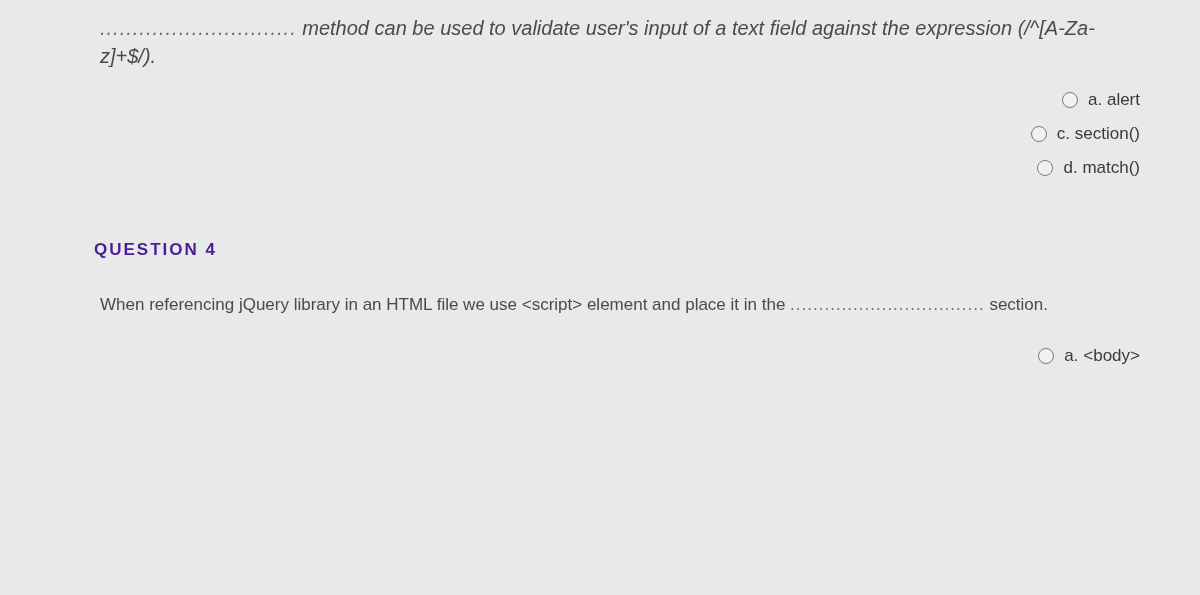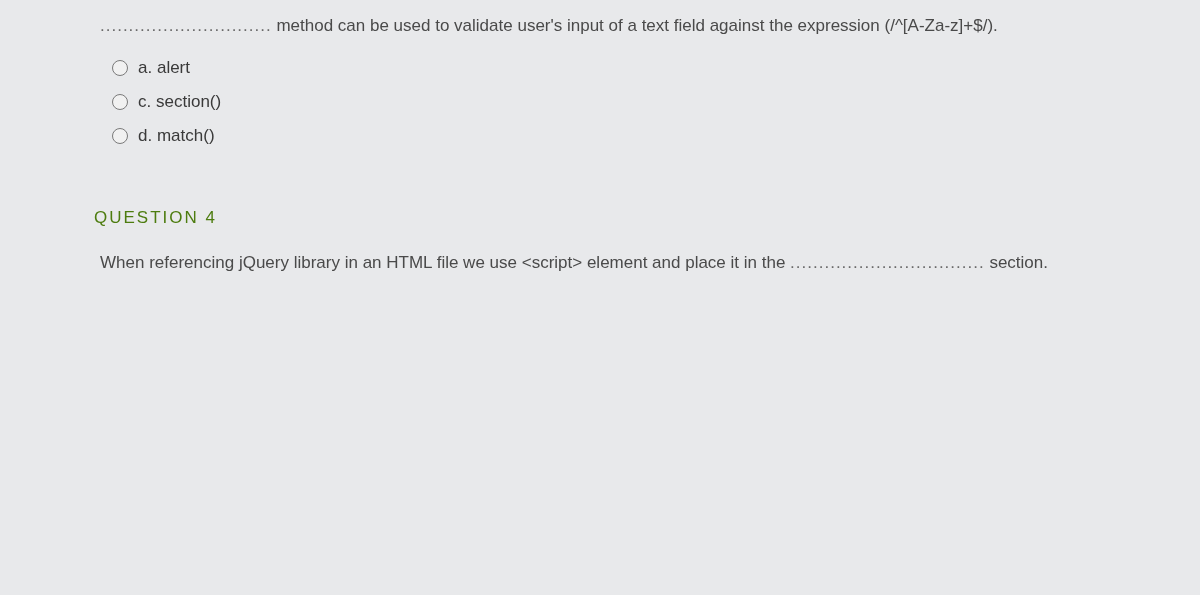--- a/index.html
+++ b/index.html
@@ -6,58 +6,60 @@
     body {
       width: 1200px;
       height: 595px;
       background: #e8e9eb;
       font-family: Arial, Helvetica, sans-serif;
       color: #3a3a3a;
       padding: 14px 60px 14px 100px;
       position: relative;
     }
     .q3-prompt {
-      font-size: 17px;
+      font-size: 20px;
       color: #4a4a4a;
       margin-bottom: 20px;
       line-height: 1.4;
+      font-style: italic;
     }
     .dots {
       letter-spacing: 1px;
       color: #6a6a6a;
     }
     .options {
       margin-left: 12px;
     }
     .option {
       display: flex;
       align-items: center;
       margin-bottom: 14px;
       cursor: pointer;
+      justify-content: flex-end;
     }
     .radio {
       width: 16px;
       height: 16px;
       border: 1.5px solid #7a7a7a;
       border-radius: 50%;
       background: #f1f1f1;
       flex: 0 0 auto;
       margin-right: 10px;
     }
     .option-label {
       font-size: 17px;
       color: #3a3a3a;
     }
     .q-heading {
       margin-top: 62px;
-      margin-bottom: 22px;
+      margin-bottom: 32px;
       font-size: 17px;
-      font-weight: normal;
+      font-weight: bold;
       letter-spacing: 2px;
-      color: #4d7c0f;
+      color: #4c1d95;
       margin-left: -6px;
     }
     .q4-prompt {
       font-size: 17px;
       color: #4a4a4a;
       line-height: 1.5;
       margin-bottom: 28px;
     }
   </style>
 </head>
@@ -82,13 +84,17 @@
   </div>
 </div>
 
 <div class="q-heading">QUESTION 4</div>
 
 <div class="q4-prompt">
   <span>When referencing jQuery library in an HTML file we use &lt;script&gt; element and place it in the </span><span class="dots">..................................</span><span> section.</span>
 </div>
 
 <div class="options">
+  <div class="option">
+    <span class="radio"></span>
+    <span class="option-label"><span>a.</span> <span>&lt;body&gt;</span></span>
+  </div>
 </div>
 
 </body></html>

